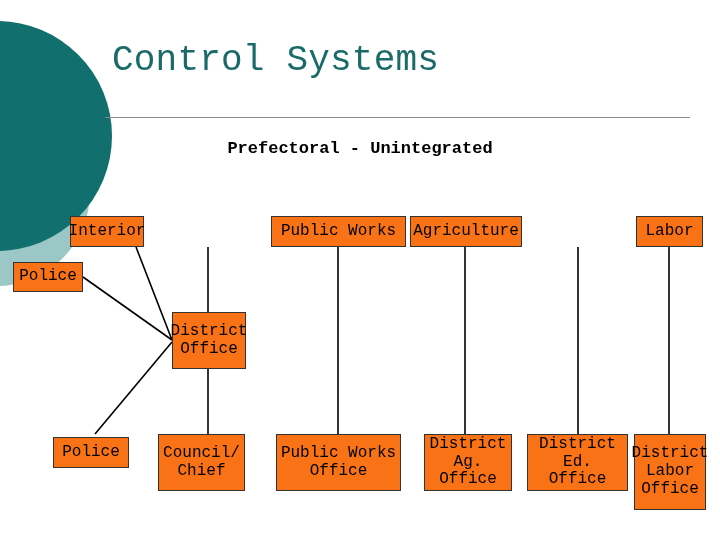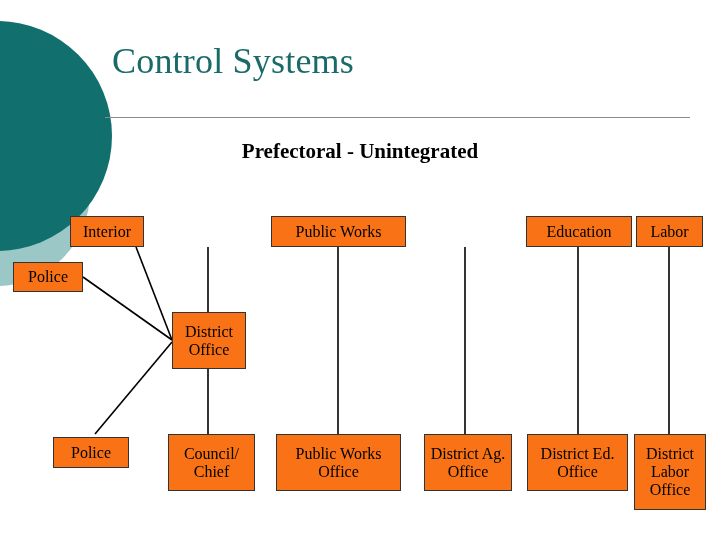--- a/index.html
+++ b/index.html
@@ -7,21 +7,21 @@
     margin: 0;
     padding: 0;
     background: #ffffff;
   }
   #slide {
     position: relative;
     width: 720px;
     height: 540px;
     background: #ffffff;
     overflow: hidden;
-    font-family: Liberation Serif, serif;
+    font-family: Liberation Mono, monospace;
   }
   
   .deco {
     position: absolute;
     border-radius: 50%;
     pointer-events: none;
   }
   #deco-circle-light {
     left: -98px;
     top: 98px;
@@ -53,21 +53,21 @@
     width: 585px;
     height: 0;
     border-top: 1px solid #8a8a8a;
   }
   #subtitle {
     position: absolute;
     left: 0;
     top: 139px;
     width: 720px;
     text-align: center;
-    font-size: 21px;
+    font-size: 17px;
     font-weight: bold;
     color: #000000;
   }
   
   #diagram {
     position: absolute;
     left: 0;
     top: 0;
     width: 720px;
     height: 540px;
@@ -99,21 +99,21 @@
   #node-local-govt    { left: 148px; top: 216px; width: 119px; height: 31px; }
   #node-public-works  { left: 271px; top: 216px; width: 135px; height: 31px; }
   #node-agriculture   { left: 410px; top: 216px; width: 112px; height: 31px; }
   #node-education     { left: 526px; top: 216px; width: 106px; height: 31px; }
   #node-labor         { left: 636px; top: 216px; width: 67px;  height: 31px; }
   
   #node-police-upper  { left: 13px;  top: 262px; width: 70px;  height: 30px; }
   #node-district-office { left: 172px; top: 312px; width: 74px; height: 57px; }
   
   #node-police-lower  { left: 53px;  top: 437px; width: 76px;  height: 31px; }
-  #node-council-chief { left: 168px; top: 434px; width: 87px;  height: 57px; }
+  #node-council-chief { left: 158px; top: 434px; width: 87px;  height: 57px; }
   #node-pw-office     { left: 276px; top: 434px; width: 125px; height: 57px; }
   #node-ag-office     { left: 424px; top: 434px; width: 88px; height: 57px; }
   #node-ed-office     { left: 527px; top: 434px; width: 101px; height: 57px; }
   #node-labor-office  { left: 634px; top: 434px; width: 72px;  height: 76px; }
 </style>
 </head>
 <body>
 
 <div id="slide">
 
@@ -144,21 +144,21 @@
         <line x1="465" y1="247" x2="465" y2="434"></line>
 
         <line x1="578" y1="247" x2="578" y2="434"></line>
 
         <line x1="669" y1="247" x2="669" y2="434"></line>
       </g>
     </svg>
 
     <div class="node" id="node-interior">Interior</div>
     <div class="node" id="node-public-works">Public Works</div>
-    <div class="node" id="node-education">Education</div>
+    <div class="node" id="node-agriculture">Agriculture</div>
     <div class="node" id="node-labor">Labor</div>
 
     <div class="node" id="node-police-upper">Police</div>
     <div class="node" id="node-district-office">District
 Office</div>
 
     <div class="node" id="node-police-lower">Police</div>
     <div class="node" id="node-council-chief">Council/
 Chief</div>
     <div class="node" id="node-pw-office">Public Works

